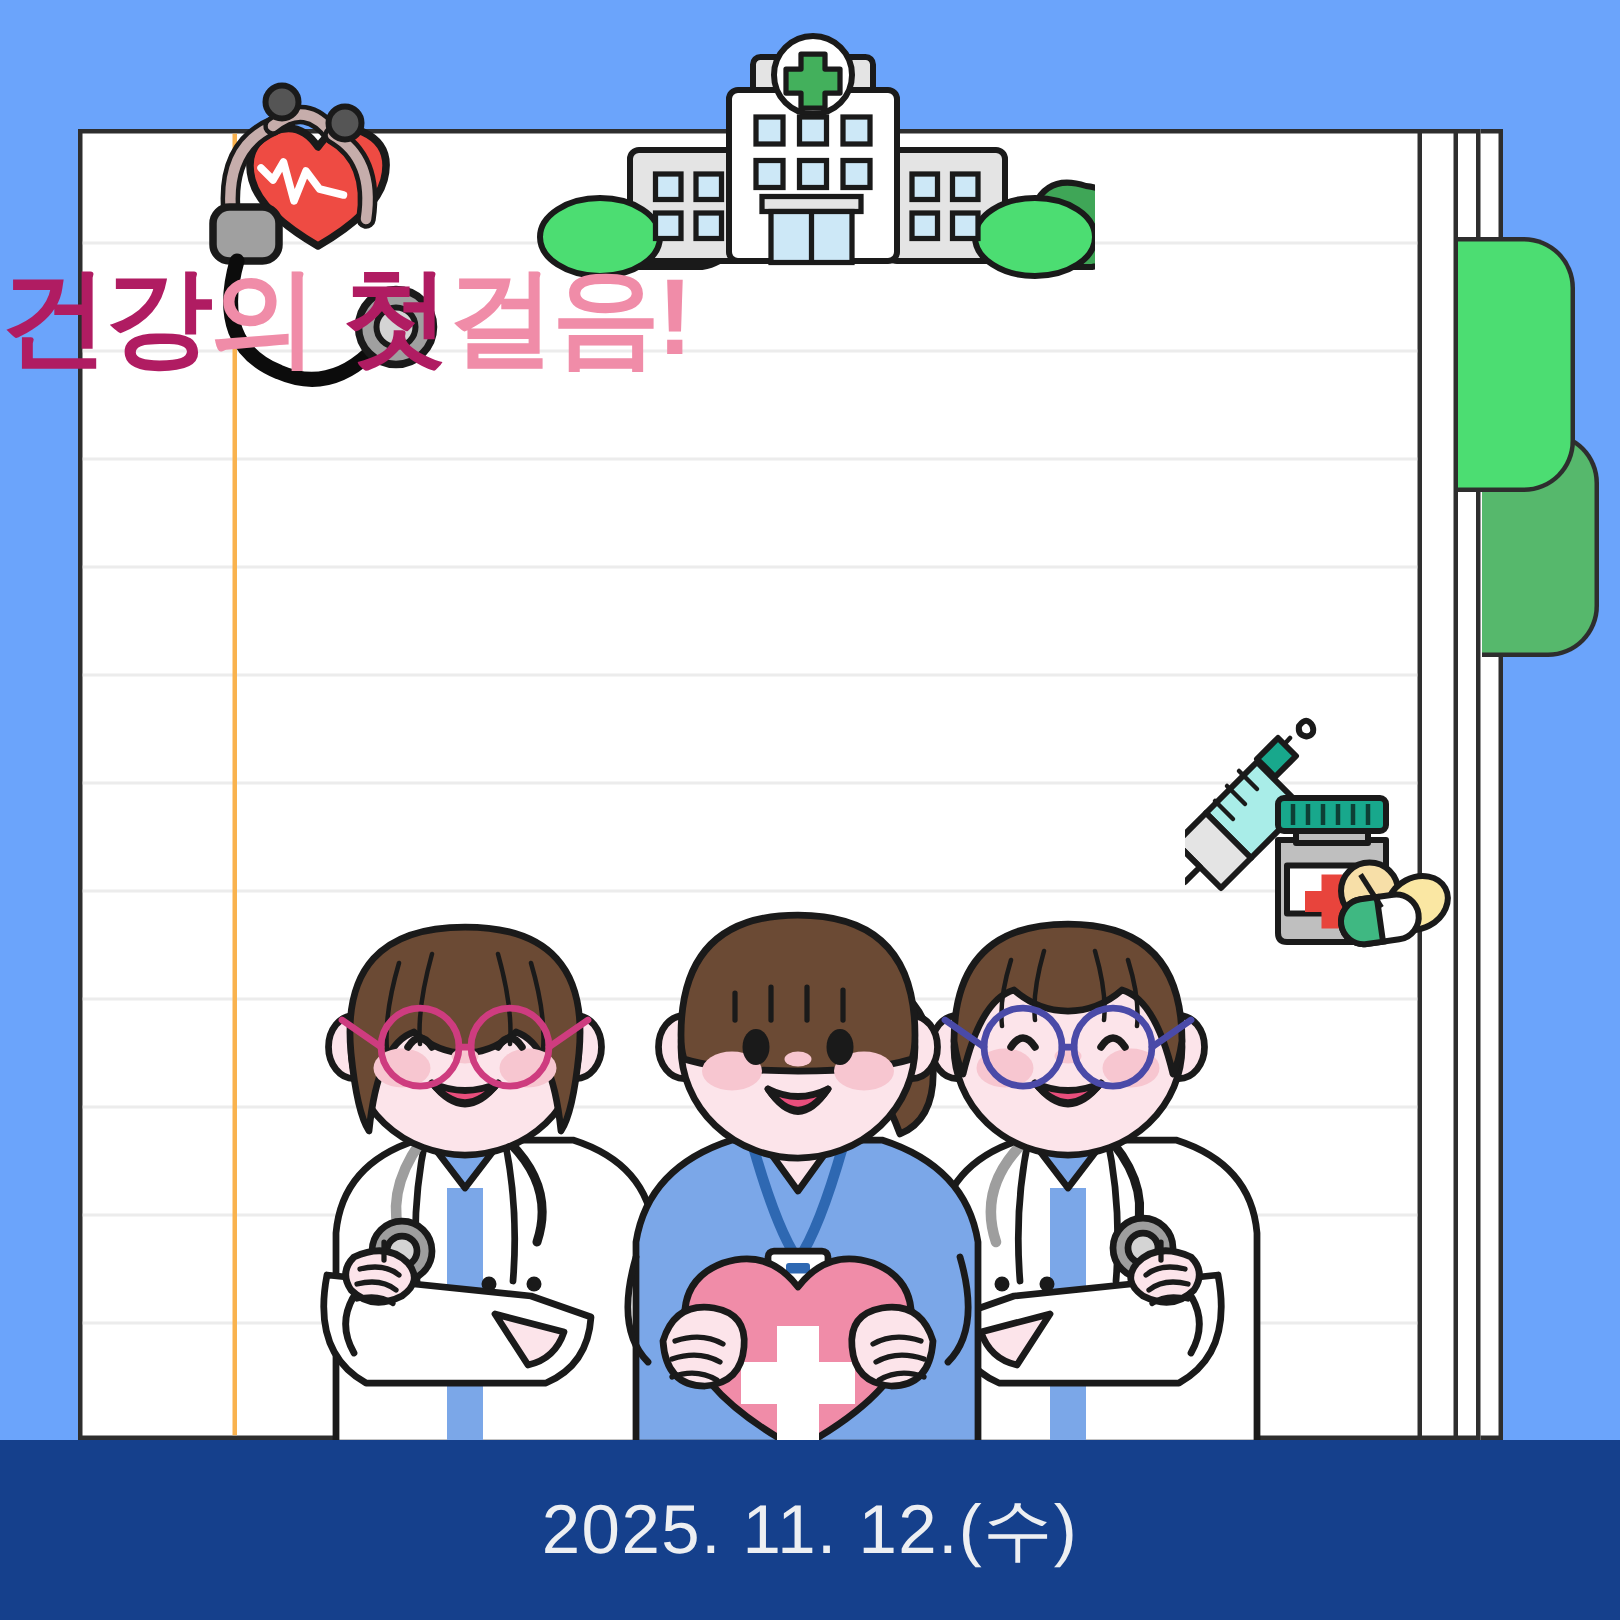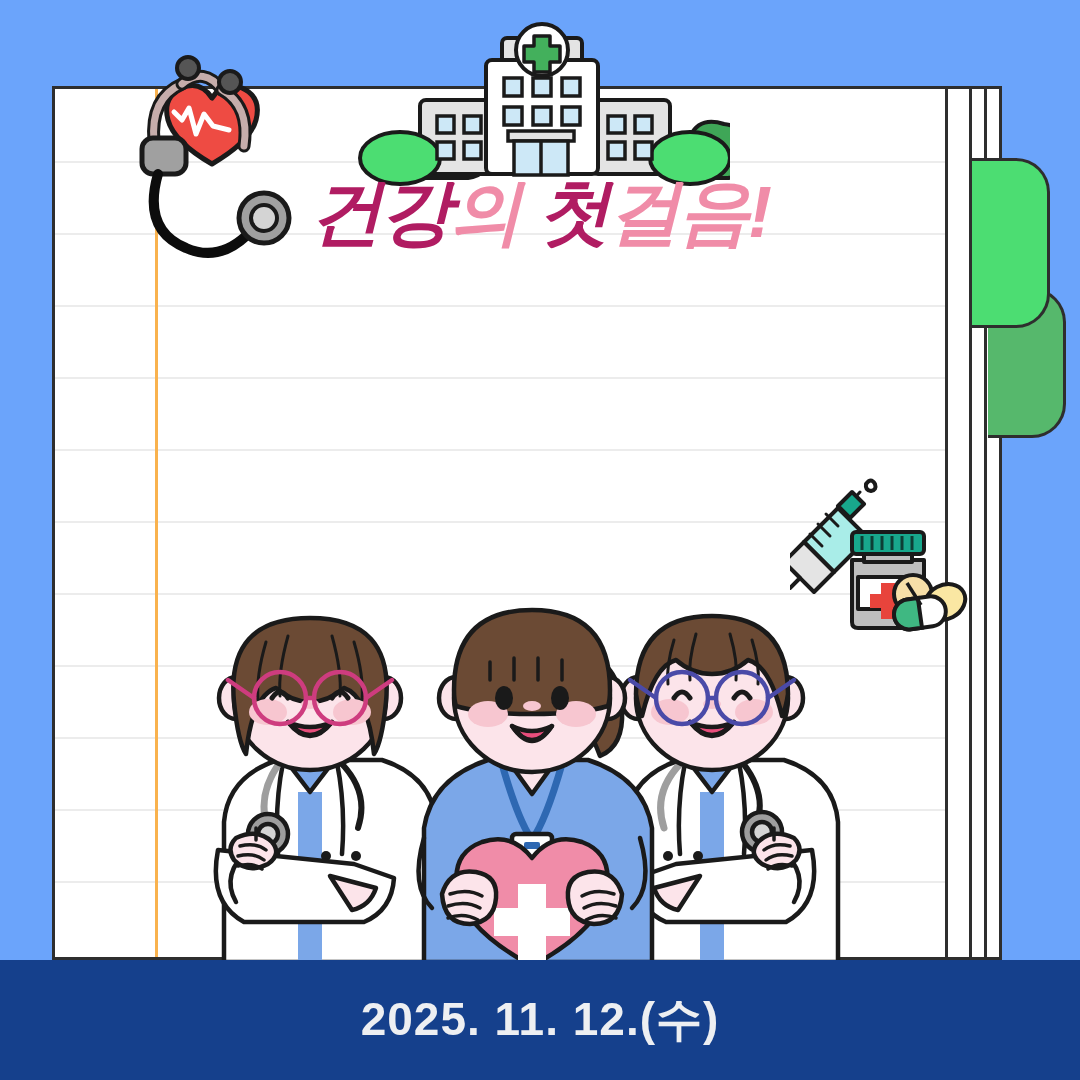--- a/index.html
+++ b/index.html
@@ -67,23 +67,21 @@
     background:#56B86C;
     border-radius:0 34px 34px 0;
     z-index:2;
   }
 
   
   #text-block {
     position:absolute;
     left:0; top:176px;
     width:1080px;
-    text-align:center;
     z-index:20;
-    font-style:italic;
   }
   #subtitle {
     font-size:72px;
     font-weight:bold;
     letter-spacing:-2px;
     line-height:1;
     white-space:nowrap;
   }
   .sub-dark { color:#B01C62; }
   .sub-light { color:#F08CA8; }
@@ -105,21 +103,21 @@
     width:1080px; height:120px;
     background:#15408C;
     display:flex;
     align-items:center;
     justify-content:center;
     z-index:40;
   }
   #date-text {
     color:#EDEFF2;
     font-size:46px;
-    font-weight:bold;
+    font-weight:normal;
     letter-spacing:1px;
   }
 
   
   .art { position:absolute; }
   #art-hospital { left:358px; top:18px; z-index:15; }
   #art-stetho   { left:112px; top:48px;  z-index:15; }
   #art-meds     { left:790px; top:462px; z-index:18; }
   #art-people   { left:180px; top:606px; z-index:25; }
 </style>

